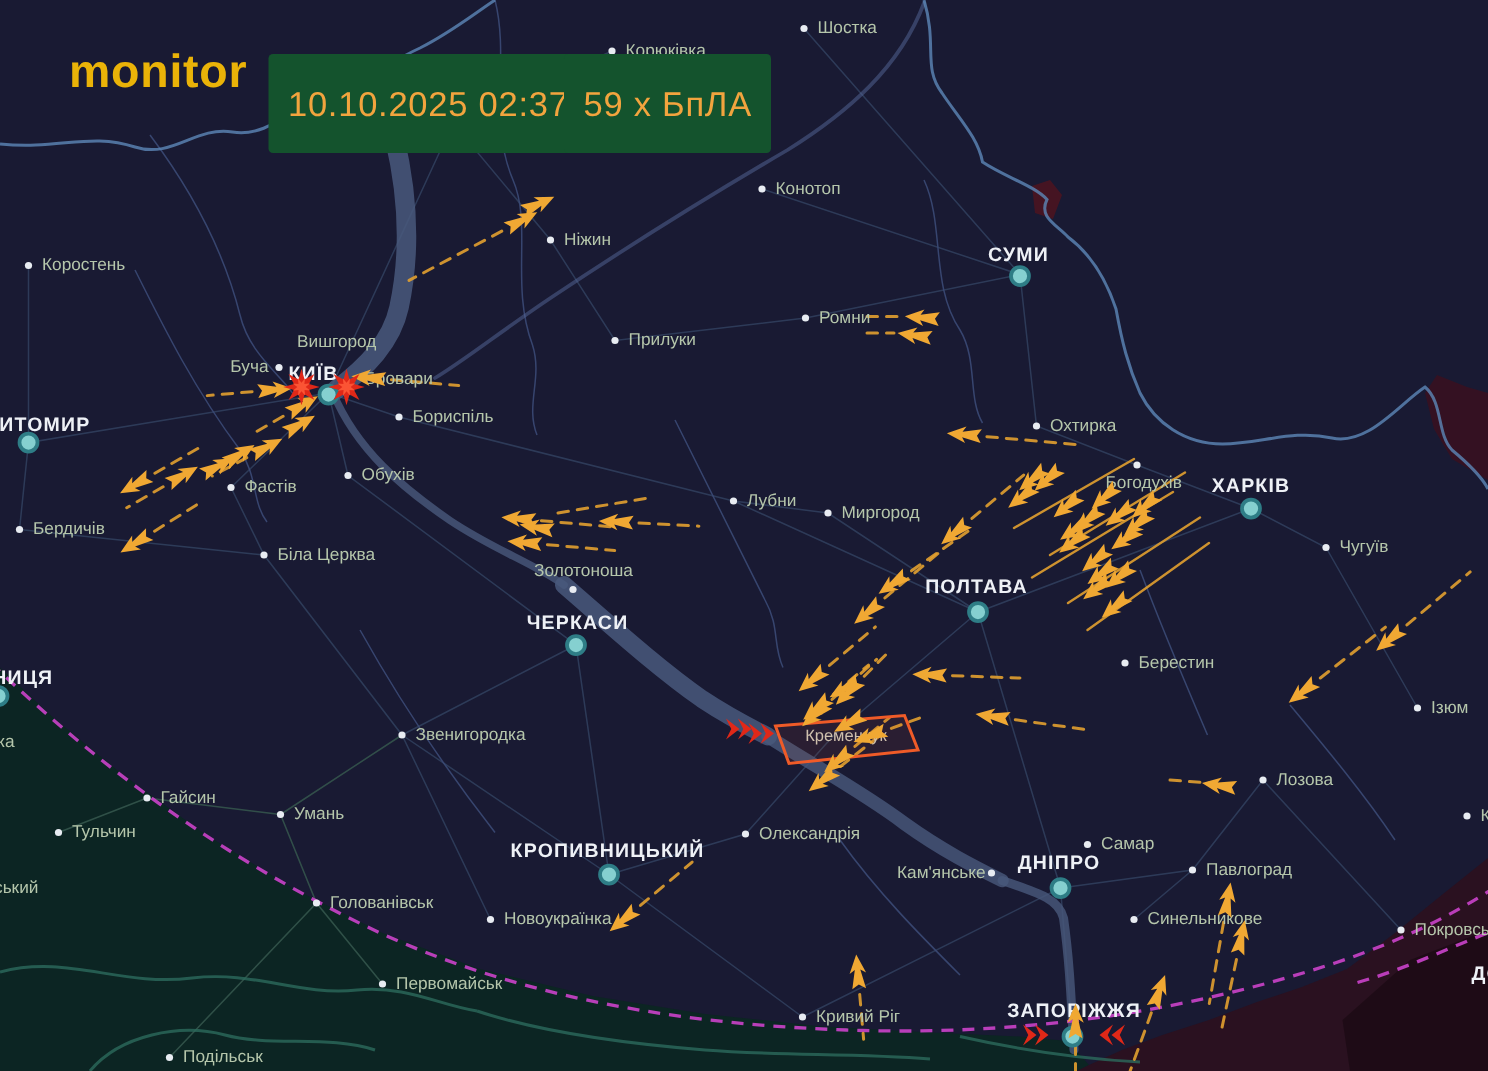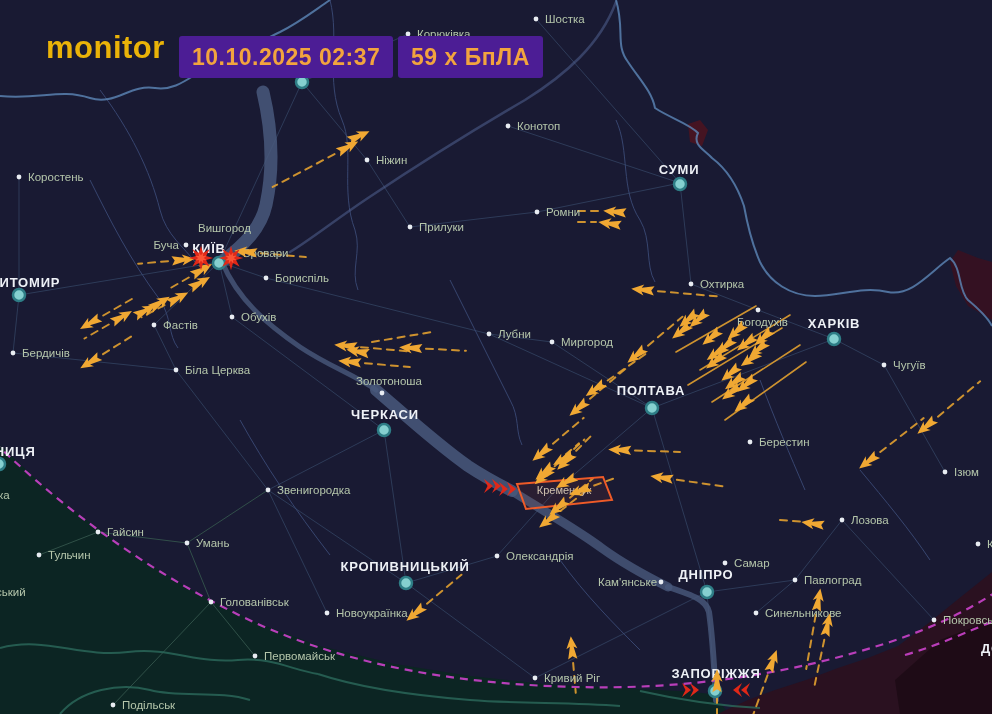--- a/index.html
+++ b/index.html
@@ -2,24 +2,24 @@
 <html><head>
 <meta charset="utf-8">
 <style>
   html,body{margin:0;padding:0;background:#10111f;}
   #app{position:relative;width:992px;height:714px;overflow:hidden;background:#191a33;
        font-family:"Liberation Sans","DejaVu Sans",sans-serif;}
   #map{position:absolute;left:0;top:0;}
   .hdr{position:absolute;left:0;top:0;width:100%;height:90px;pointer-events:none;}
   .logo{position:absolute;left:46px;top:30px;font-size:31px;font-weight:700;color:#eab308;
         letter-spacing:.5px;}
-  .badge{position:absolute;top:36px;height:34px;line-height:34px;padding:4px 13px;border-radius:3px;
-         background:#4c1d95;color:#f2a43e;font-size:23px;font-weight:700;letter-spacing:.5px;}
+  .badge{position:absolute;top:36px;height:34px;line-height:34px;padding:16px 13px;border-radius:3px;
+         background:#14532d;color:#f2a43e;font-size:23px;font-weight:400;letter-spacing:.5px;}
   #badge-date{left:179px;}
-  #badge-count{left:398px;text-align:center;}
+  #badge-count{left:376px;text-align:center;}
   svg text{user-select:none;}
   .town-label{font-size:11.5px;fill:#b5c6ab;}
   .cap-label{font-size:13px;font-weight:bold;fill:#eef1f6;letter-spacing:.8px;}
   .frag-label{font-size:11.5px;fill:#b5c6ab;}
 </style>
 </head>
 <body>
 
 <div id="app">
 

